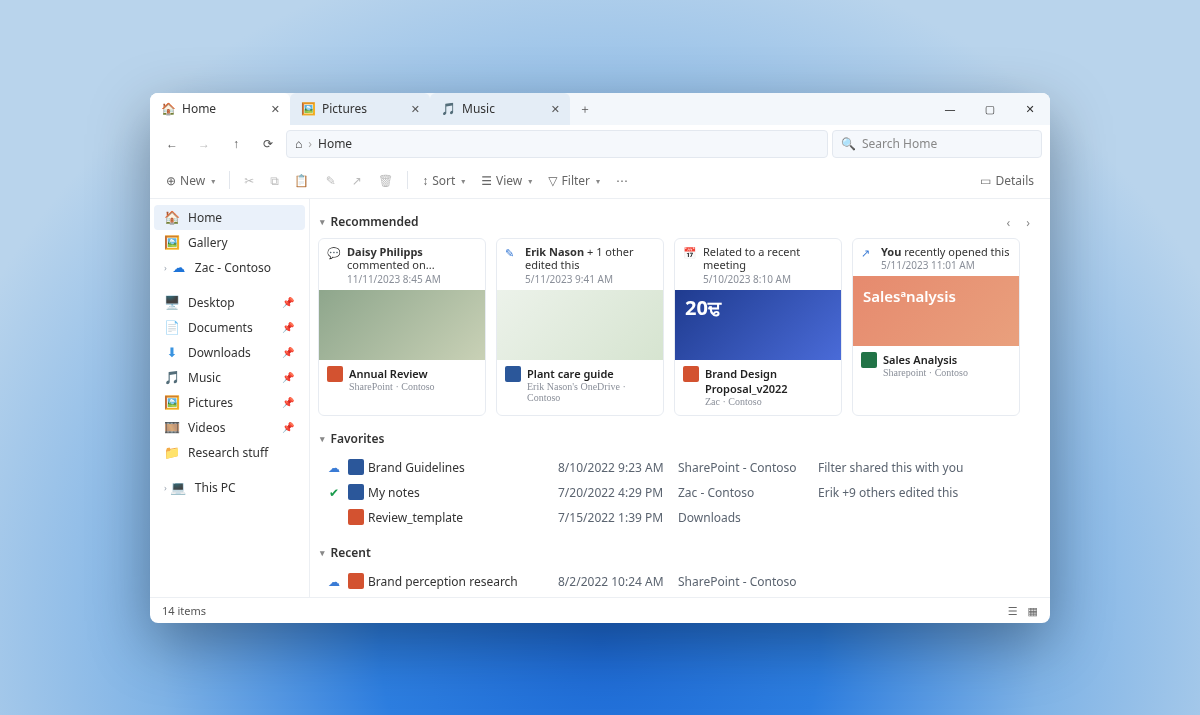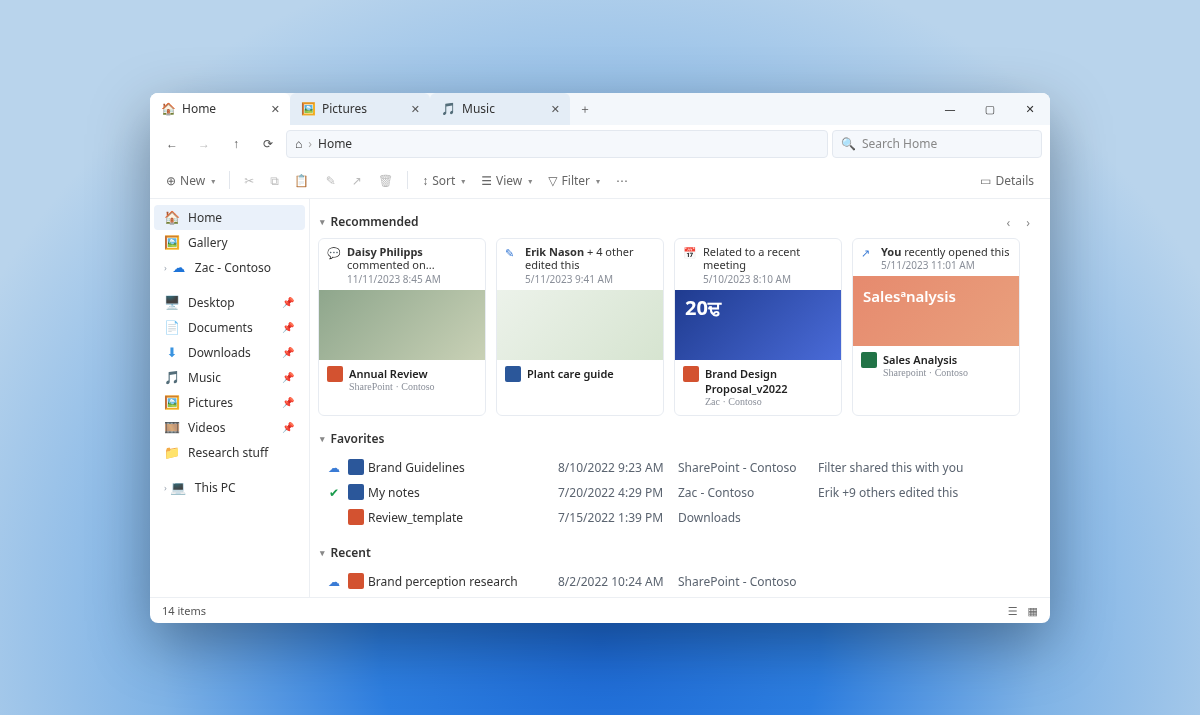--- a/index.html
+++ b/index.html
@@ -285,29 +285,30 @@
               <div class="name">Annual Review</div>
               <div class="loc">SharePoint · Contoso</div>
             </div>
           </div>
         </div>
 
         <div class="card">
           <div class="card-reason">
             <span class="ric">✎</span>
             <div class="card-reason-text">
-              <b>Erik Nason</b><span> + 4 other edited this</span>
+              <b>Erik Nason</b><span> + 1 other edited this</span>
               <span class="sub">5/11/2023 9:41 AM</span>
             </div>
           </div>
           <div class="thumb thumb2"></div>
           <div class="card-foot">
             <span class="sq sq-doc ft-icon"></span>
             <div class="ft-text">
               <div class="name">Plant care guide</div>
+              <div class="loc">Erik Nason's OneDrive · Contoso</div>
             </div>
           </div>
         </div>
 
         <div class="card">
           <div class="card-reason">
             <span class="ric">📅</span>
             <div class="card-reason-text">
               <b></b><span>Related to a recent meeting</span>
               <span class="sub">5/10/2023 8:10 AM</span>

